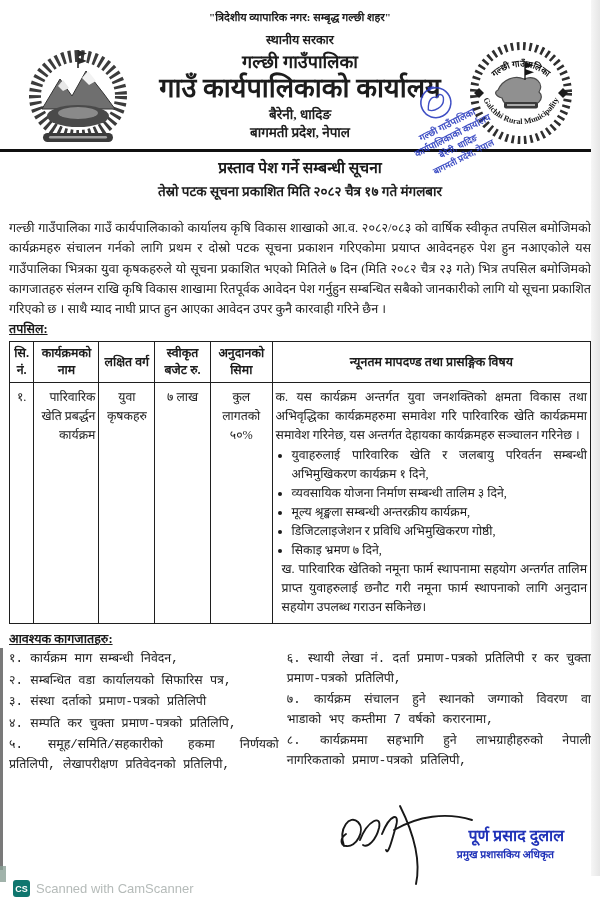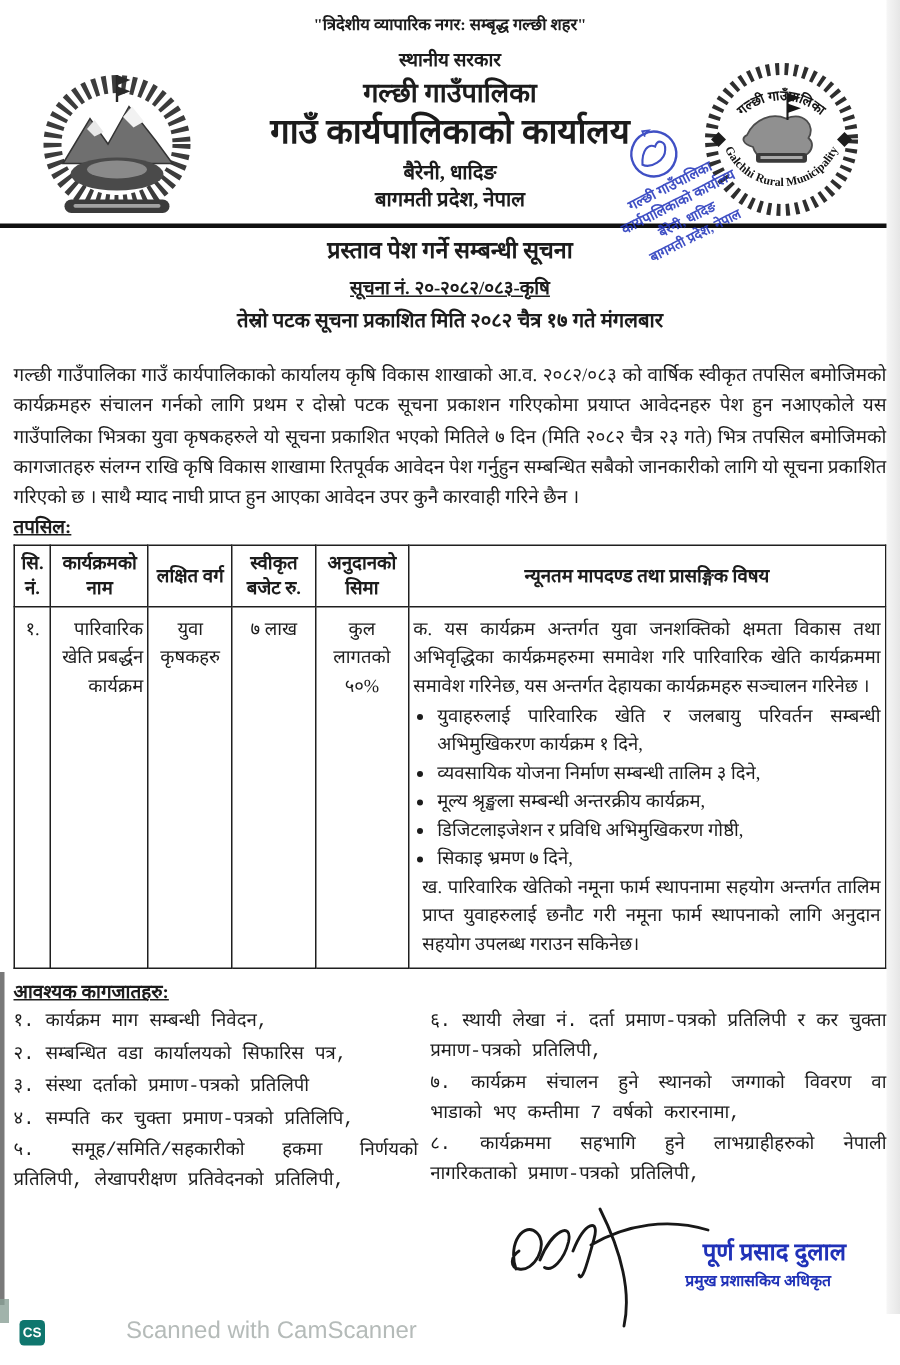--- a/index.html
+++ b/index.html
@@ -6,21 +6,21 @@
   .page {
     position:relative; width:600px; height:910px; margin:0 auto;
     background:#ffffff; overflow:hidden; color:#1c1c1c;
     font-family:"Liberation Serif","DejaVu Serif",serif;
   }
   
   .header { height:149px; border-bottom:3px solid #101010; text-align:center; box-sizing:content-box; }
   .slogan  { padding-top:10px; font-size:11px;  font-weight:bold; line-height:14px; }
   .gov     { margin-top:8px;  font-size:12.5px; font-weight:bold; line-height:16px; }
   .muni    { margin-top:3px;  font-size:18px;   font-weight:bold; line-height:22px; }
-  .office  { margin-top:1px;  font-size:23px;   font-weight:bold; line-height:28px;text-align:center; }
+  .office  { margin-top:1px;  font-size:27px;   font-weight:bold; line-height:28px;text-align:center; }
   .addr1   { margin-top:4px;  font-size:13.5px; font-weight:bold; line-height:17px; }
   .addr2   { margin-top:1px;  font-size:13.5px; font-weight:bold; line-height:17px; }
   .left-logo  { position:absolute; left:22px;  top:46px; }
   .right-logo { position:absolute; right:26px; top:40px; }
   .header-stamp {
     position:absolute; left:383px; top:82px; width:128px; z-index:5;
     transform:rotate(-27deg); color:#2638bd; text-align:center; opacity:.88;
     font-weight:bold;
   }
   .header-stamp .st-line1 { font-size:9.5px; line-height:12px; }
@@ -62,21 +62,21 @@
   }
   .sign-role {
     position:absolute; right:16px; top:48px; color:#2032b8; font-weight:bold;
     font-size:10.5px; line-height:13px; z-index:2; white-space:nowrap;text-align:center;
   }
   
   .watermark { position:absolute; left:13px; bottom:13px; display:flex; align-items:center; gap:6px; z-index:6;
                font-family:"Liberation Sans","DejaVu Sans",sans-serif; }
   .cs-badge  { width:17px; height:17px; border-radius:3px; background:#0f766e; color:#ffffff;
                font-size:9px; font-weight:bold; display:flex; align-items:center; justify-content:center; }
-  .cs-text   { color:#b5bbb9; font-size:16px;margin-left:48px; }
+  .cs-text   { color:#b5bbb9; font-size:13px; }
   
   .shadow-right { position:absolute; right:0; top:0; width:9px; height:876px;
                   background:linear-gradient(to right,#f6f6f6,#e6e6e6); z-index:4; }
   .streak-left  { position:absolute; left:0; top:648px; width:3px; height:222px; background:#4c4c4c; opacity:.75; z-index:4; }
   .blob-left    { position:absolute; left:0; top:866px; width:6px; height:16px; background:#8aa096; opacity:.8; z-index:4; }
 </style>
 </head>
 <body>
 
 <div class="page">
@@ -134,21 +134,20 @@
       <path d="M8,21 C12,12 18,10 21,14 C25,10 29,14 26,19 C23,25 12,26 8,21 Z" fill="none" stroke="#2638bd" stroke-width="1.4"></path>
       <path d="M18,5 v-4 l4,1.4 -4,1.4" stroke="#2638bd" stroke-width="1.2" fill="none"></path>
     </svg>
     <div class="st-line1">गल्छी गाउँपालिका</div>
     <div class="st-line2">कार्यपालिकाको कार्यालय</div>
     <div class="st-line3">बैरेनी, धादिङ</div>
     <div class="st-line4">बागमती प्रदेश, नेपाल</div>
   </div>
 
   <div class="notice-title">प्रस्ताव पेश गर्ने सम्बन्धी सूचना</div>
-  <div class="notice-number">सूचना नं. २०-२०८२/०८३-कृषि</div>
   <div class="notice-publish">तेस्रो पटक सूचना प्रकाशित मिति २०८२ चैत्र १७ गते मंगलबार</div>
 
   <p class="body-para">गल्छी गाउँपालिका गाउँ कार्यपालिकाको कार्यालय कृषि विकास शाखाको आ.व. २०८२/०८३ को वार्षिक स्वीकृत तपसिल बमोजिमको कार्यक्रमहरु संचालन गर्नको लागि प्रथम र दोस्रो पटक सूचना प्रकाशन गरिएकोमा प्रयाप्त आवेदनहरु पेश हुन नआएकोले यस गाउँपालिका भित्रका युवा कृषकहरुले यो सूचना प्रकाशित भएको मितिले ७ दिन (मिति २०८२ चैत्र २३ गते) भित्र तपसिल बमोजिमको कागजातहरु संलग्न राखि कृषि विकास शाखामा रितपूर्वक आवेदन पेश गर्नुहुन सम्बन्धित सबैको जानकारीको लागि यो सूचना प्रकाशित गरिएको छ ।  साथै म्याद नाघी प्राप्त हुन आएका आवेदन  उपर कुनै कारवाही गरिने छैन ।</p>
 
   <div class="tapasil">तपसिल:</div>
 
   <table class="main">
     <colgroup>
       <col style="width:4.2%">
         <col style="width:11.2%">

